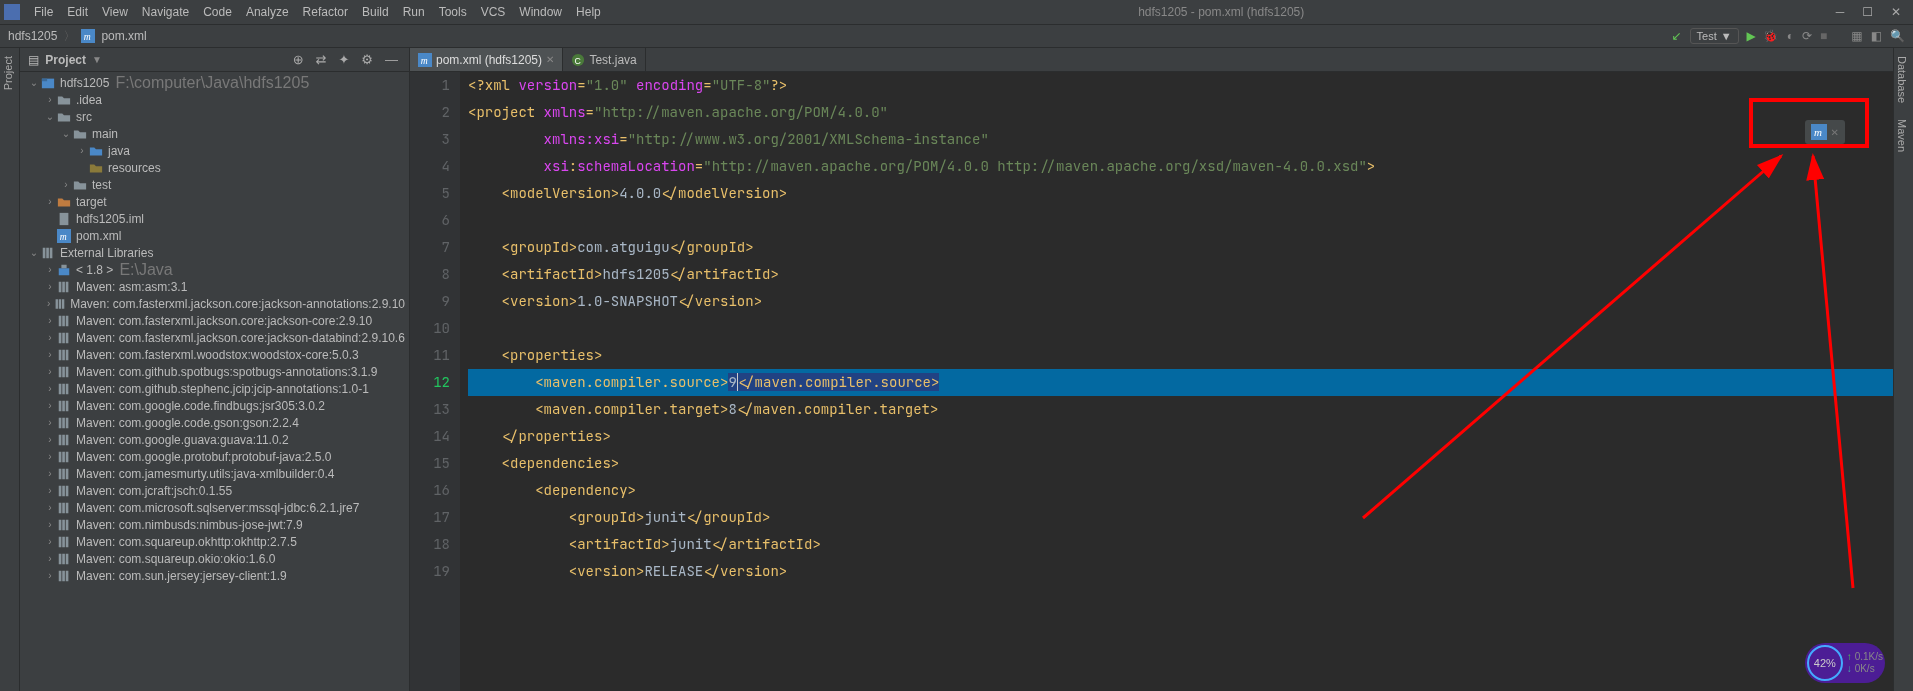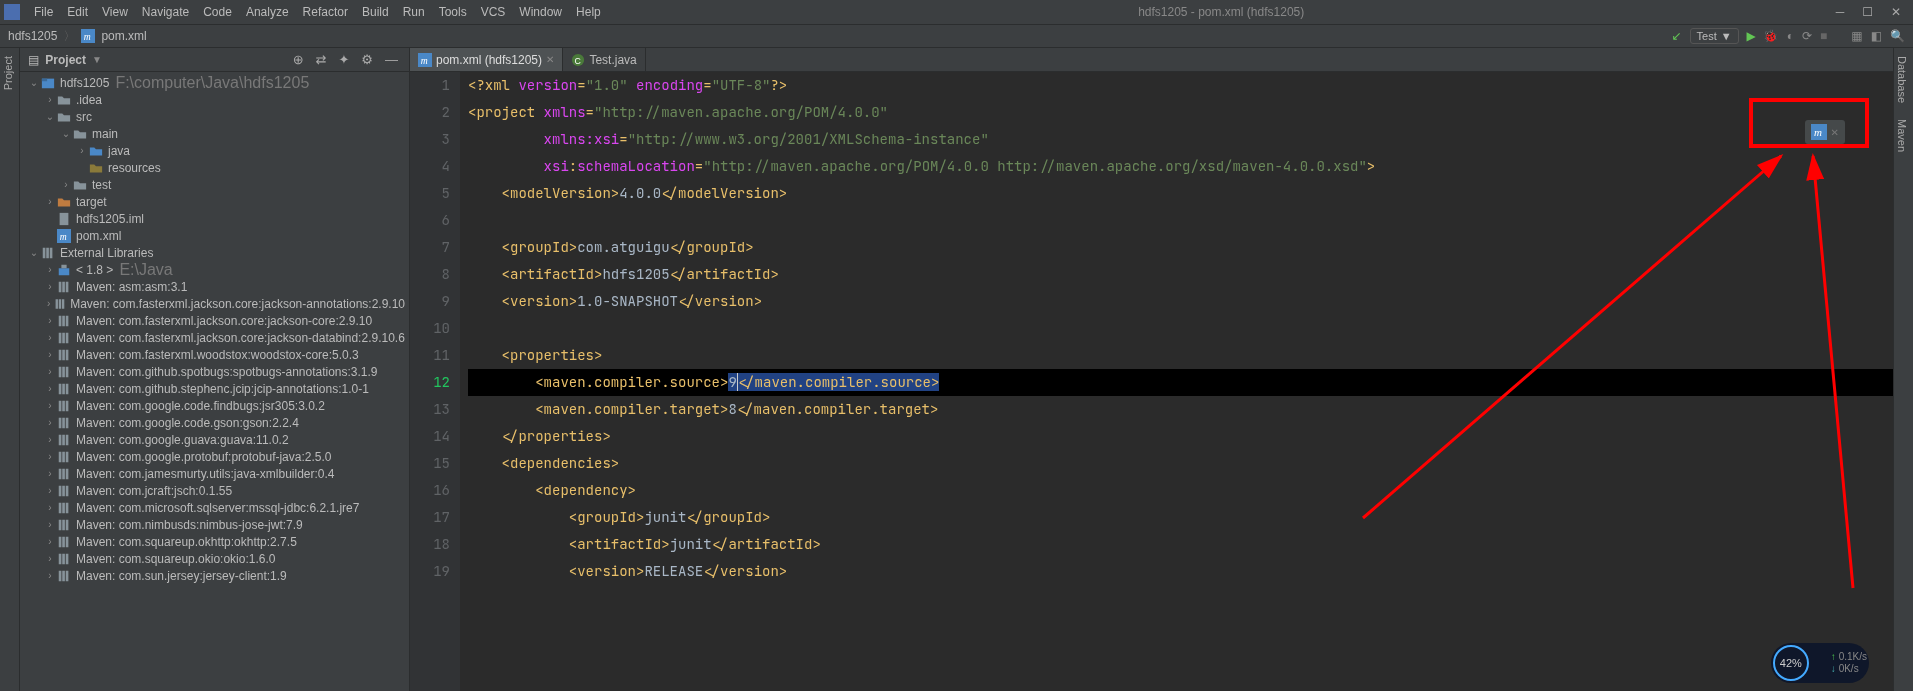--- a/index.html
+++ b/index.html
@@ -36,32 +36,32 @@
 .tabs { height: 24px; background: #3c3f41; display: flex; align-items: stretch; border-bottom: 1px solid #2b2d2e; }
 .tab { display: flex; align-items: center; padding: 0 8px; gap: 4px; font-size: 12px; border-right: 1px solid #2b2d2e; }
 .tab.active { background: #4e5254; color: #ddd; }
 .tab .close { color: #888; font-size: 10px; }
 .code { flex: 1; display: flex; font-family: "JetBrains Mono", Consolas, monospace; font-size: 14px; line-height: 27px; overflow: hidden; }
 .gutter { width: 50px; background: #313335; text-align: right; padding: 0 10px 0 0; color: #606366; }
 .gutter .ln { height: 27px; }
 .gutter .ln.hl { color: #22c55e; }
 .code-body { flex: 1; padding-left: 8px; white-space: pre; color: #a9b7c6; position: relative; }
 .code-body .line { height: 27px; }
-.code-body .line.hl { background: #000000; }
+.code-body .line.hl { background: #0369a1; }
 .tag { color: #e8bf6a; }
 .attr { color: #d946ef; }
 .str { color: #6a8759; }
 .txt { color: #a9b7c6; }
 .sel { background: #214283; }
 .caret { border-left: 1px solid #ccc; }
 .rightgutter { width: 20px; background: #3c3f41; border-left: 1px solid #2b2d2e; }
 .rightgutter .vlabel { writing-mode: vertical-lr; padding: 8px 2px; font-size: 11px; color: #aaa; }
 .redbox { position: absolute; border: 4px solid red; }
 .arrow-svg { position: absolute; pointer-events: none; }
-.netwidget { position: absolute; right: 24px; bottom: 8px; display: flex; align-items: center; gap: 22px; background: #0f172a; border-radius: 20px; padding: 2px; }
+.netwidget { position: absolute; right: 8px; bottom: 8px; display: flex; align-items: center; gap: 4px; background: #4c1d95; border-radius: 20px; padding: 2px; }
 .netwidget .circ { width: 36px; height: 36px; border-radius: 50%; border: 2px solid #44aaff; display: flex; align-items: center; justify-content: center; font-size: 11px; color: #ccc; }
 .netwidget .spd { font-size: 10px; color: #888; line-height: 12px; }
 .netwidget .up { color: #4ec94e; }
 .maven-float { position: absolute; right: 48px; top: 72px; background: #45494a; padding: 4px 6px; display: flex; gap: 4px; align-items: center; border-radius: 3px; }
 </style>
 </head>
 <body>
 
 <div class="titlebar">
   <div class="app-icon"></div>

